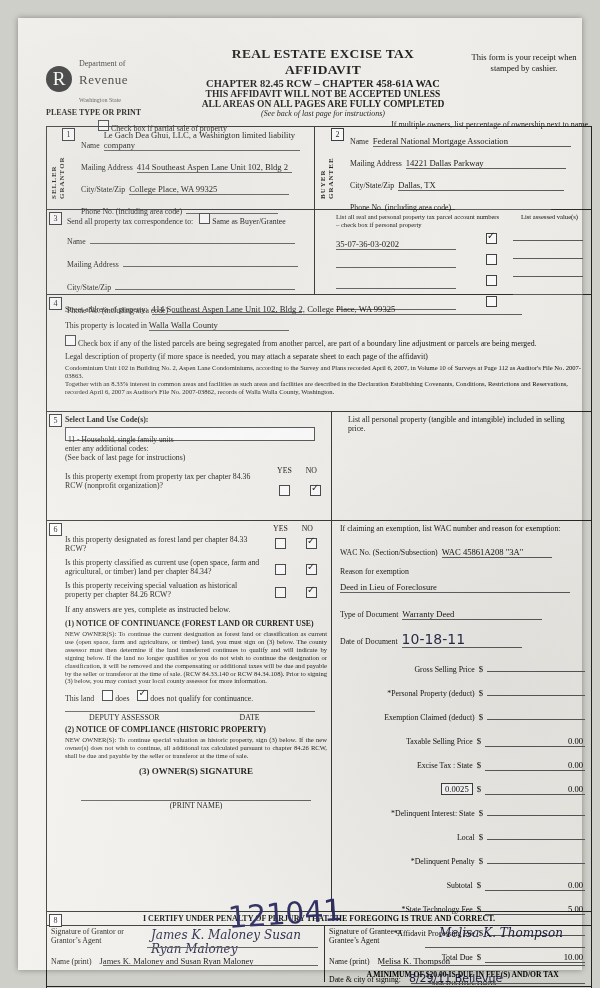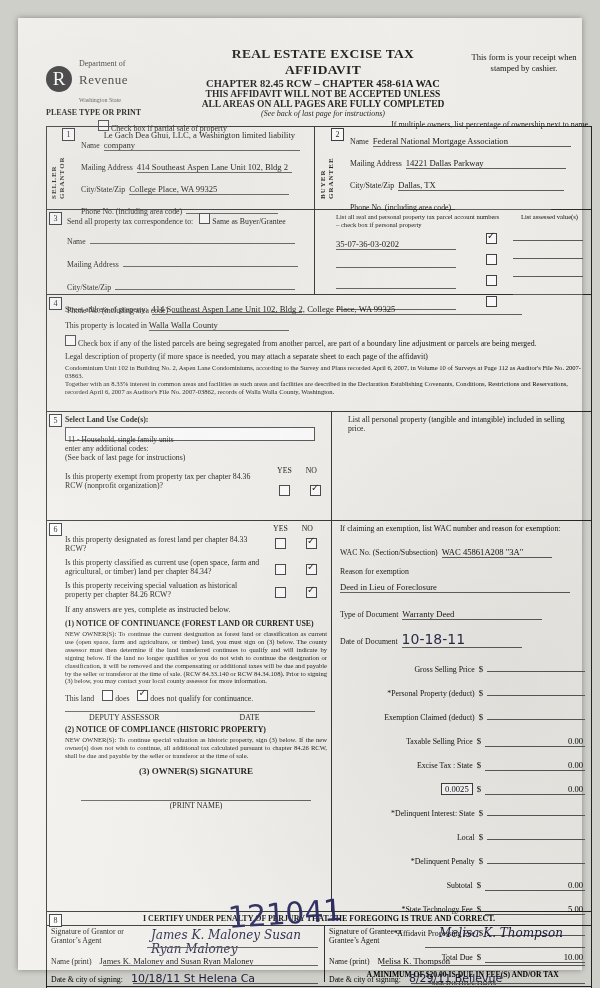--- a/index.html
+++ b/index.html
@@ -358,25 +358,20 @@
             <div style="position:relative;height:20px;">
               <span class="lbl" style="display:inline-block;width:96px;line-height:1.1;">Signature of Grantor or Grantor’s Agent</span>
               <span class="sig" style="position:absolute;left:100px;top:0px;">James K. Maloney   Susan Ryan Maloney</span>
               <span style="position:absolute;left:96px;right:2px;bottom:0;border-bottom:1px solid #555;"></span>
             </div>
             <div style="position:relative;height:16px;margin-top:2px;">
               <span class="lbl">Name (print)</span>
               <span class="val" style="margin-left:4px;">James K. Maloney and Susan Ryan Maloney</span>
               <span style="position:absolute;left:52px;right:2px;bottom:0;border-bottom:1px solid #555;"></span>
             </div>
-            <div style="position:relative;height:16px;margin-top:2px;">
-              <span class="lbl">Date &amp; city of signing:</span>
-              <span class="hand" style="margin-left:4px;font-size:11px;">10/18/11  St Helena Ca</span>
-              <span style="position:absolute;left:82px;right:2px;bottom:0;border-bottom:1px solid #555;"></span>
-            </div>
           </div>
           <div class="col" style="position:absolute;left:278px;top:0;width:266px;height:56px;padding:2px 4px;">
             <div style="position:relative;height:20px;">
               <span class="lbl" style="display:inline-block;width:96px;line-height:1.1;">Signature of Grantee or Grantee’s Agent</span>
               <span class="sig" style="position:absolute;left:110px;top:-2px;">Melisa K. Thompson</span>
               <span style="position:absolute;left:96px;right:2px;bottom:0;border-bottom:1px solid #555;"></span>
             </div>
             <div style="position:relative;height:16px;margin-top:2px;">
               <span class="lbl">Name (print)</span>
               <span class="val" style="margin-left:4px;">Melisa K. Thompson</span>

